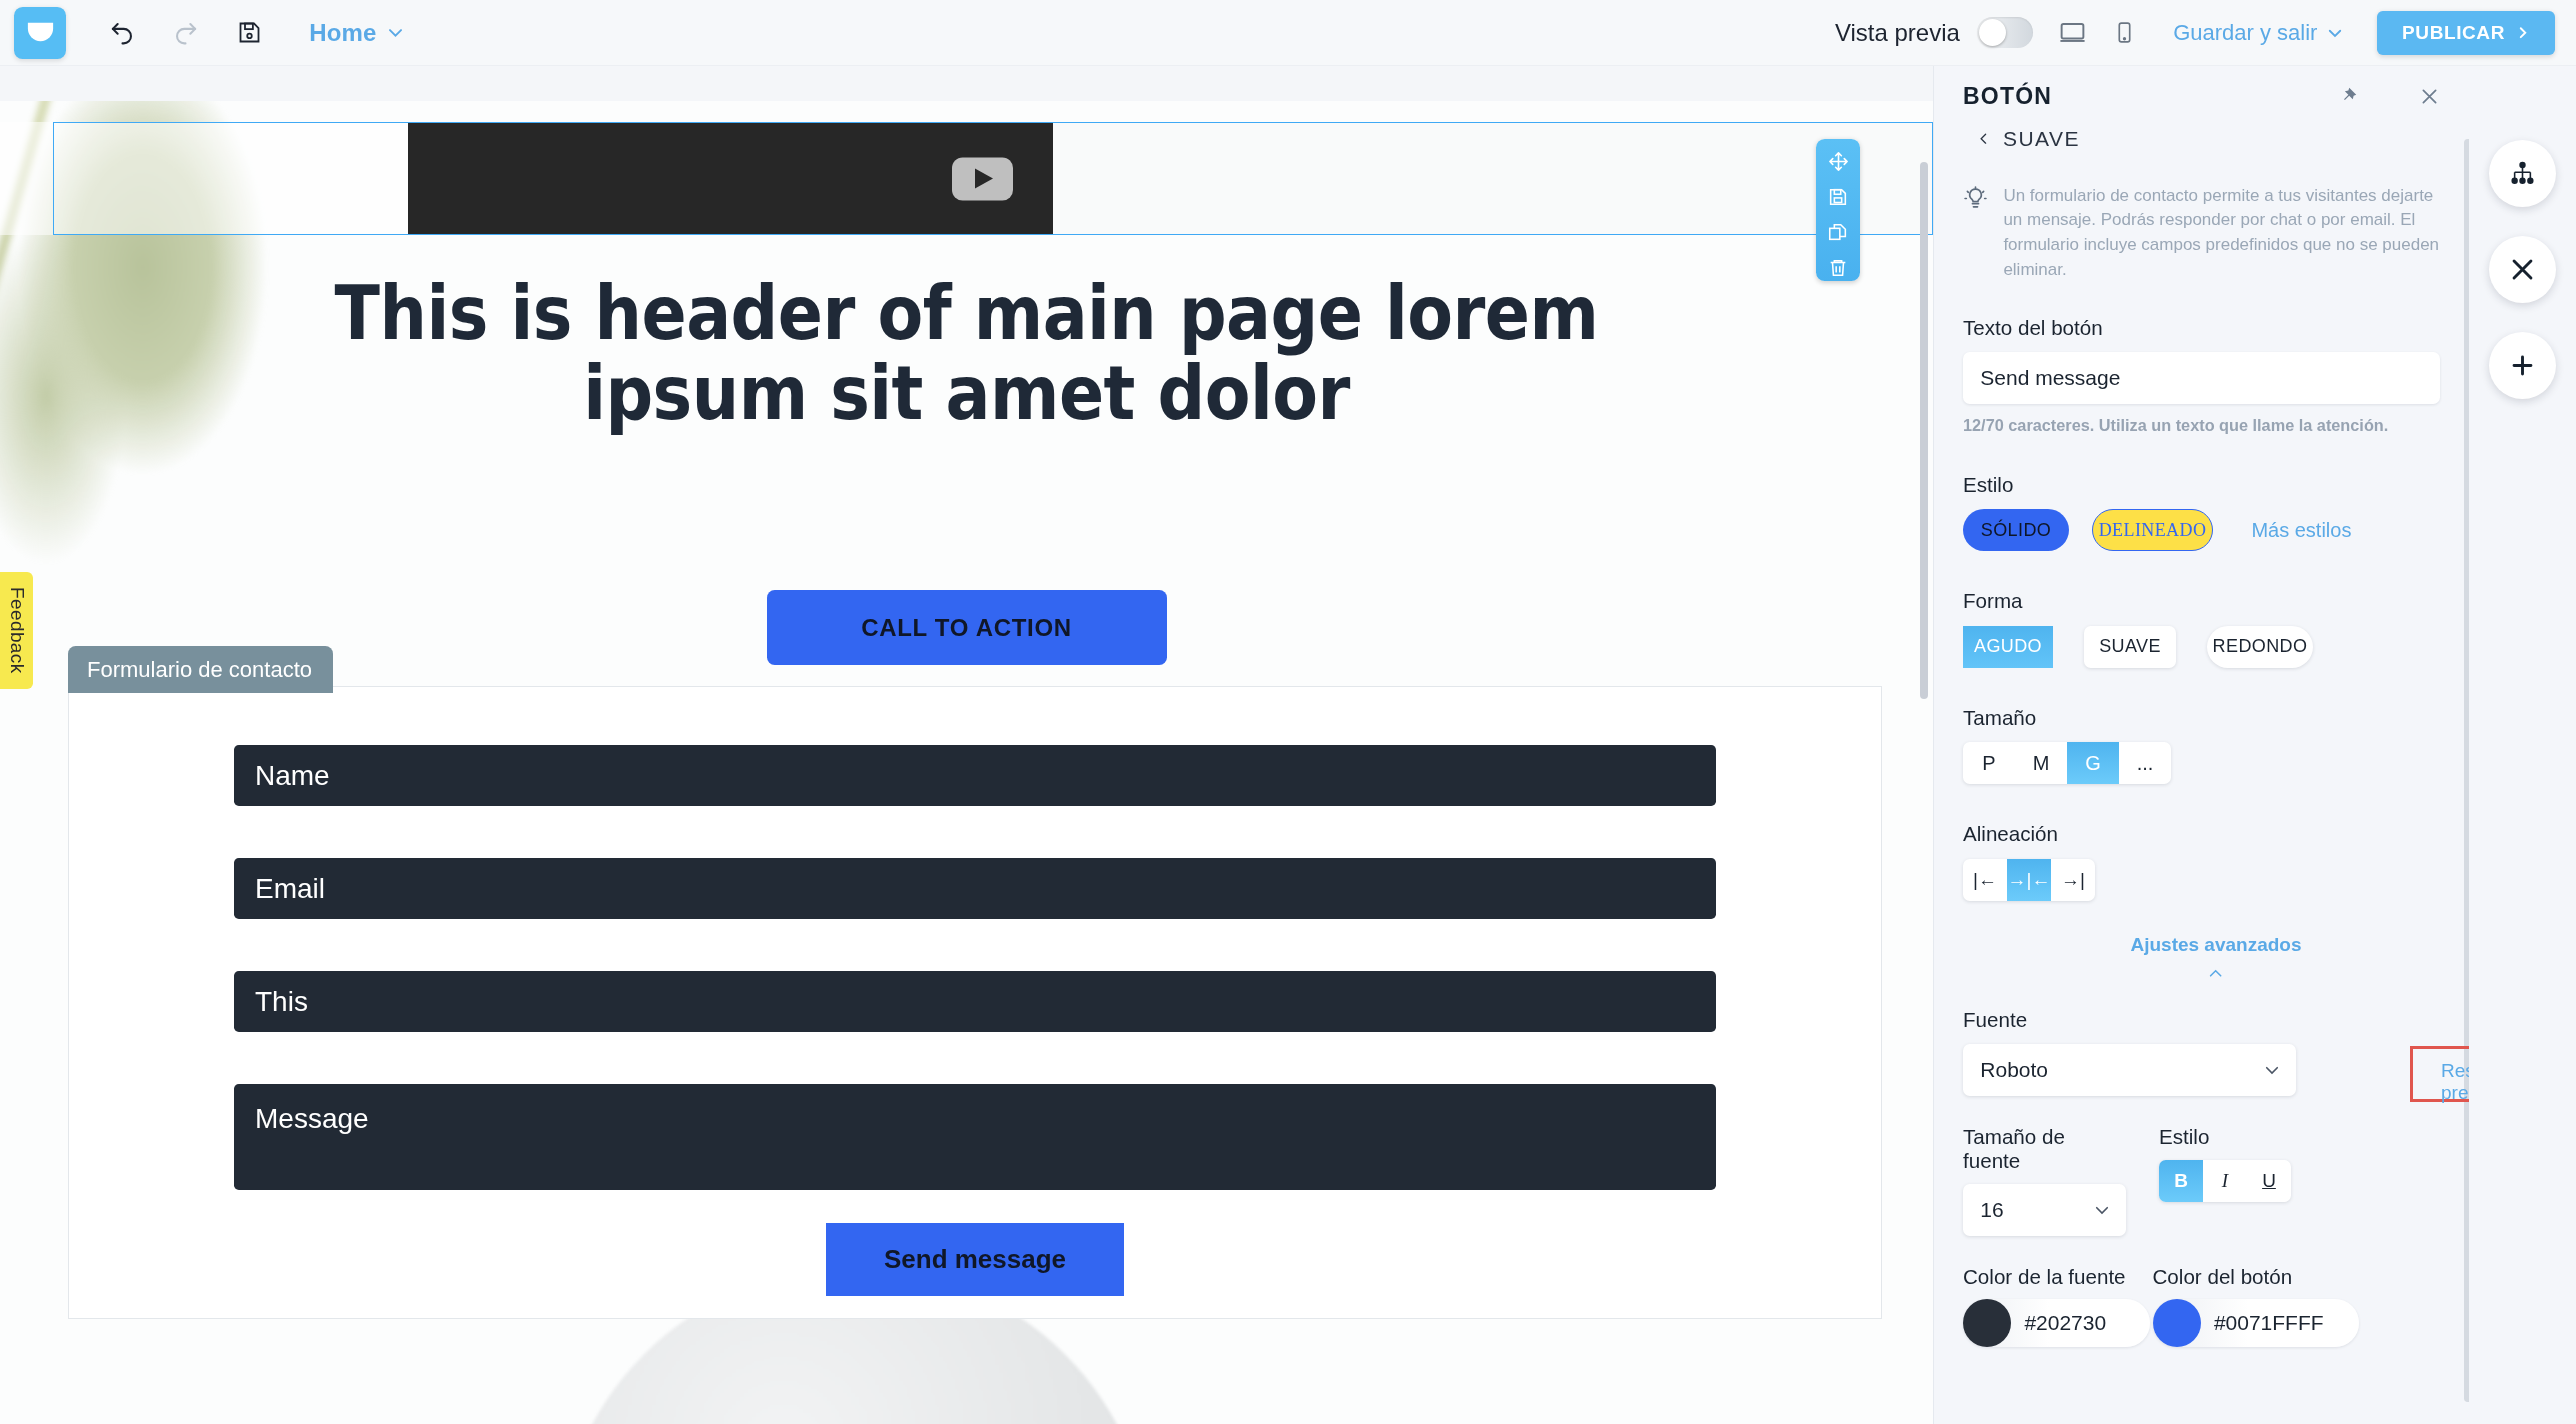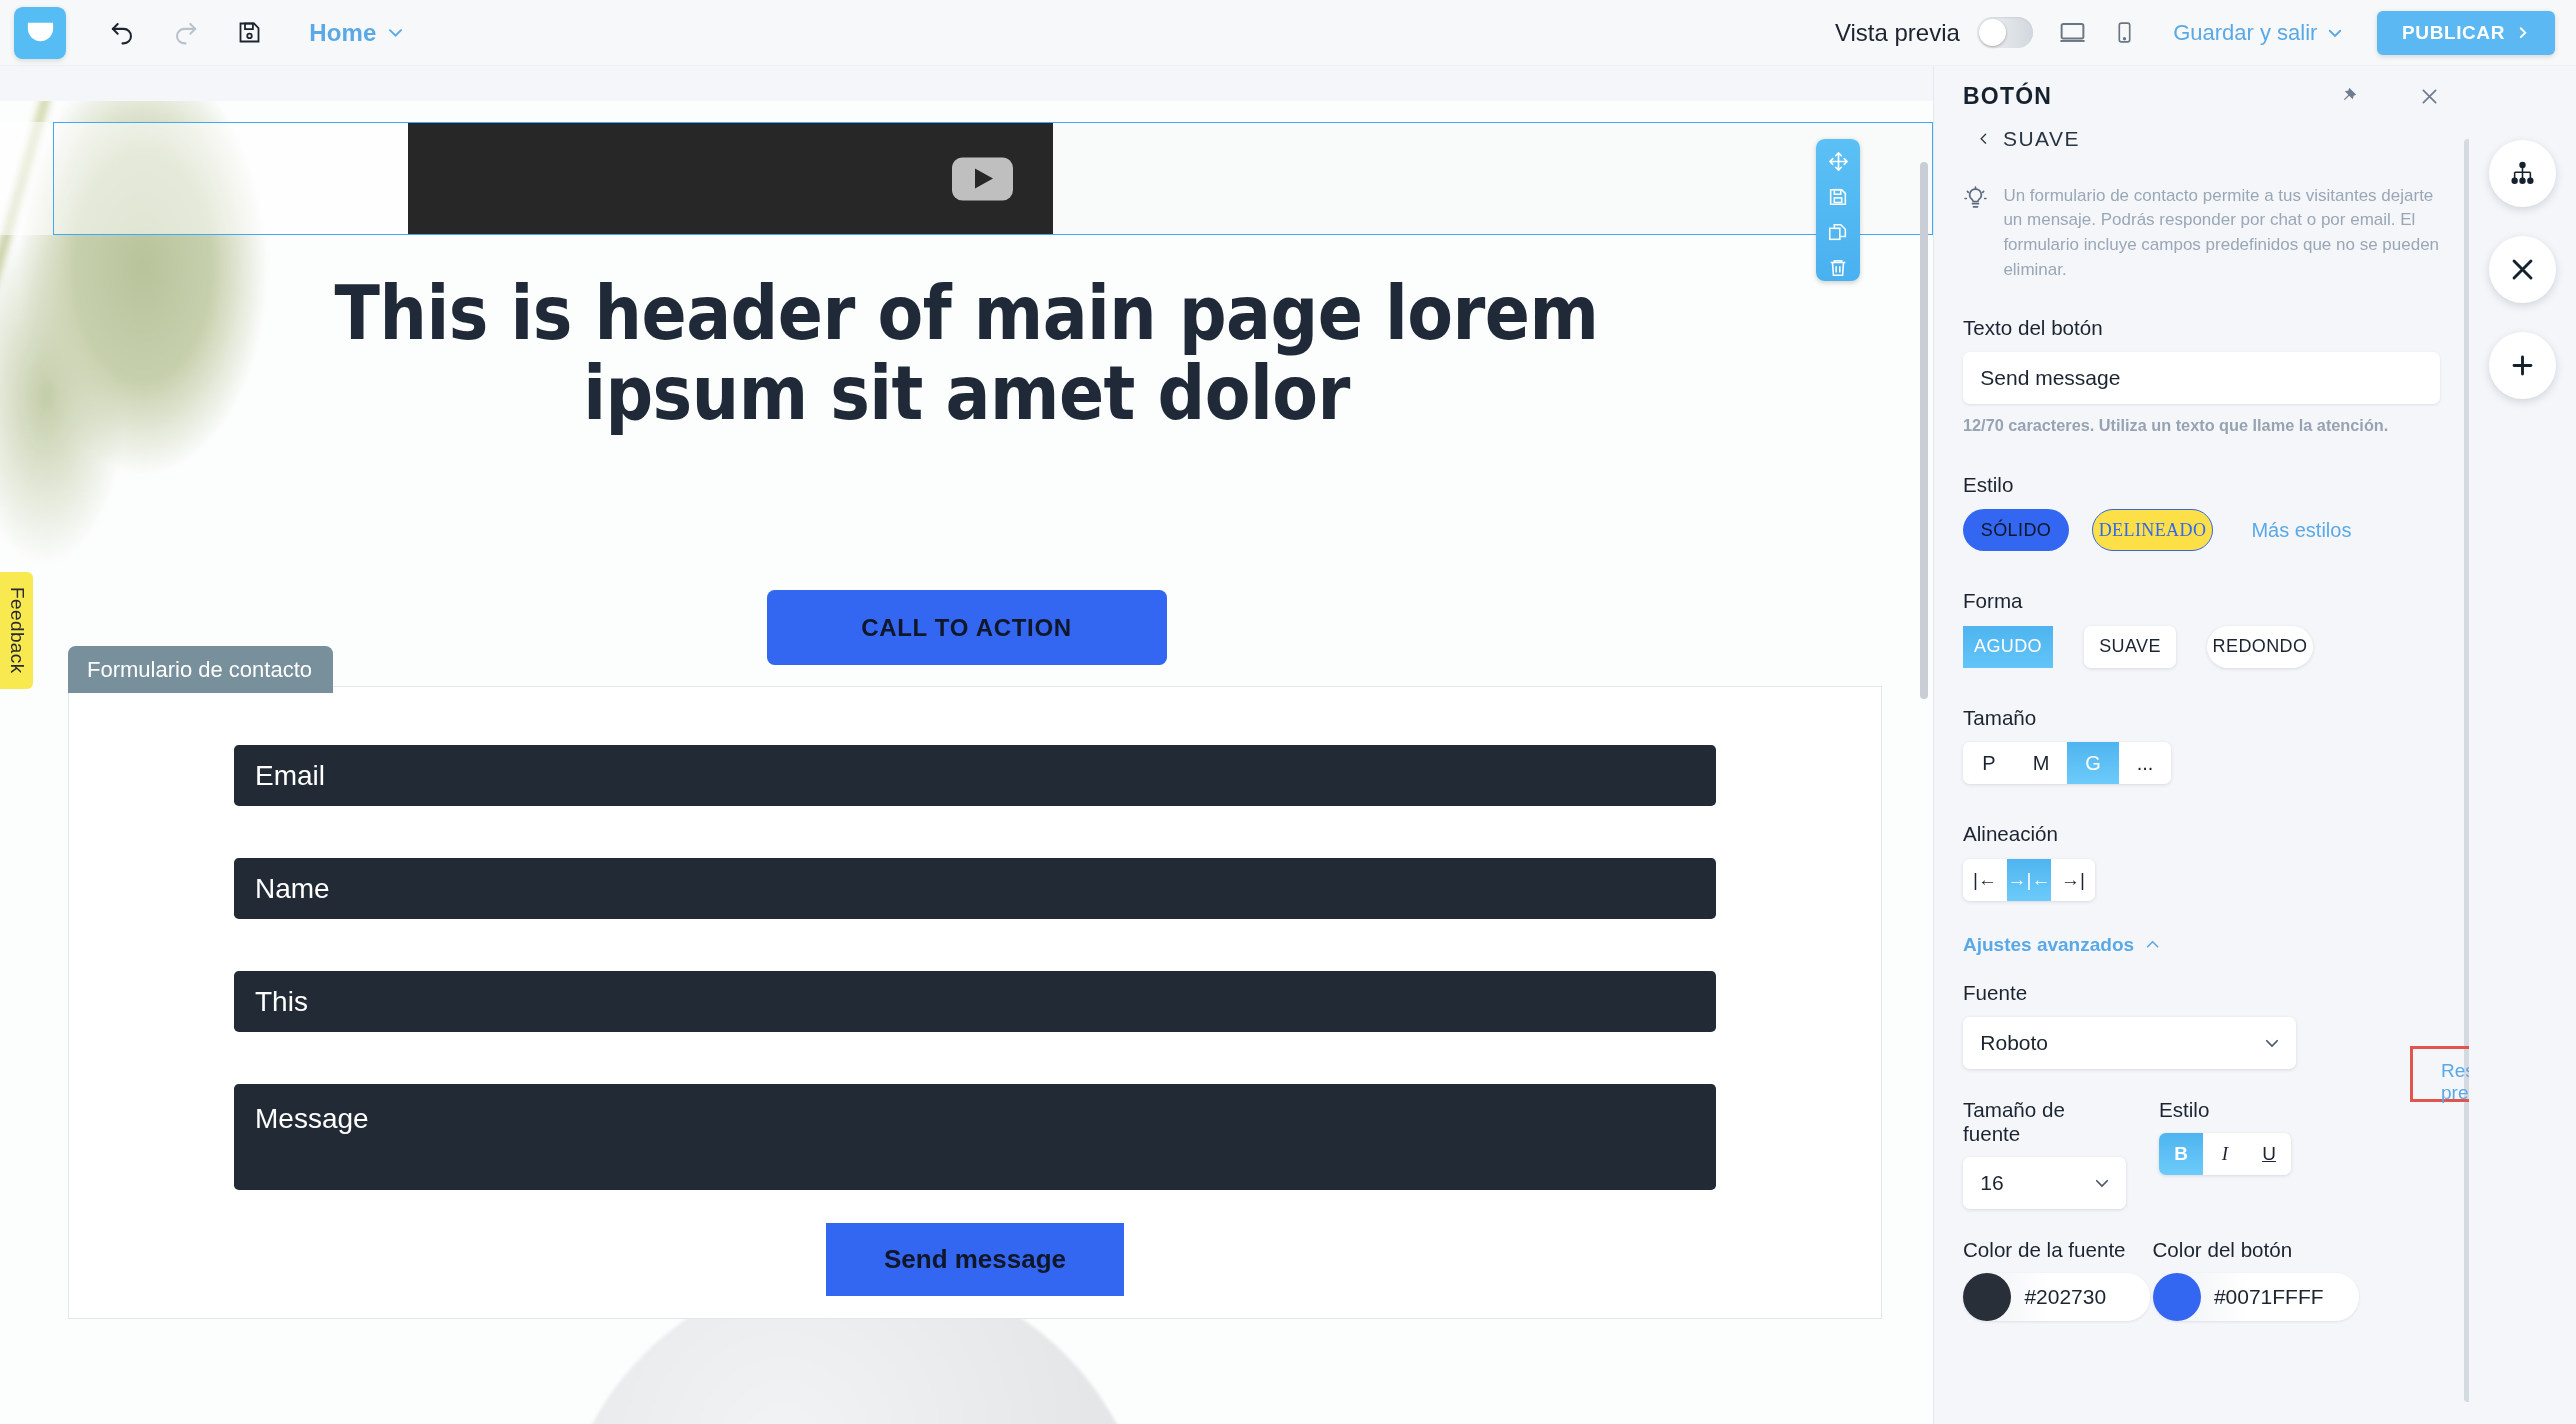--- a/index.html
+++ b/index.html
@@ -276,21 +276,21 @@
   }
   .seg .cell {
     width: 52px; height: 42px; display: flex; align-items: center; justify-content: center;
     font-size: 20px; color: #1b2430; cursor: pointer;
   }
   .seg .cell.on { background: linear-gradient(180deg,#4fb4ef,#6ccbfa); color: #fff; }
   .seg .cell.w { width: 44px; font-size: 19px; }
 
   .advanced {
     display: flex; align-items: center; gap: 9.6px;
-    margin-left: 29px; color: #5aa9e6; font-size: 19px; font-weight: 600; cursor: pointer;
+    margin-left: 29px; color: #5aa9e6; font-size: 19px; font-weight: 600; cursor: pointer; flex-direction: column;
   }
   .restore-box {
     position: absolute; left: 476px; top: 980px;
     width: 278px; height: 56px; border: 3.8px solid #e0564e; z-index: 5;
     pointer-events: none;
   }
   .restore-link {
     position: absolute; left: 507px; top: 994px;
     color: #5aa9e6; font-size: 19px; cursor: pointer; z-index: 6;
   }
@@ -419,22 +419,22 @@
       <span>ipsum sit amet dolor</span>
     </div>
 
     <div class="cta-wrap">
       <button class="cta-btn">CALL TO ACTION</button>
     </div>
 
     <div class="form-tab">Formulario de contacto</div>
     <div class="form-card">
       <div class="form-inner">
+        <div class="field">Name</div>
         <div class="field">Email</div>
-        <div class="field">Name</div>
         <div class="field">This</div>
         <div class="field msg">Message</div>
         <div class="send-wrap">
           <button class="send-btn">Send message</button>
         </div>
       </div>
     </div>
   </div>
 
   <div class="el-toolbar">

